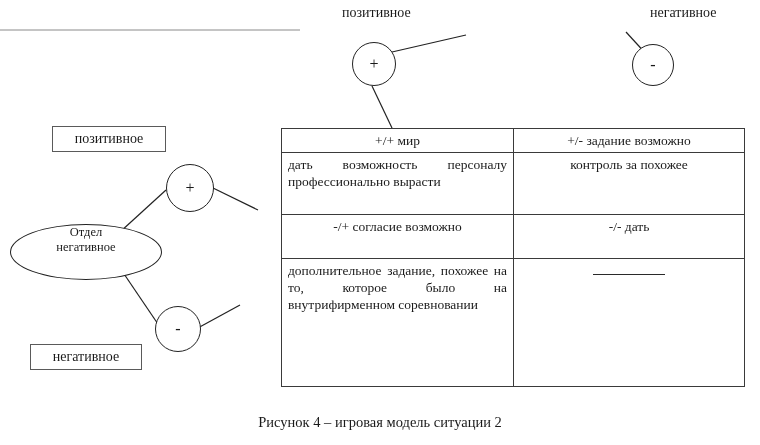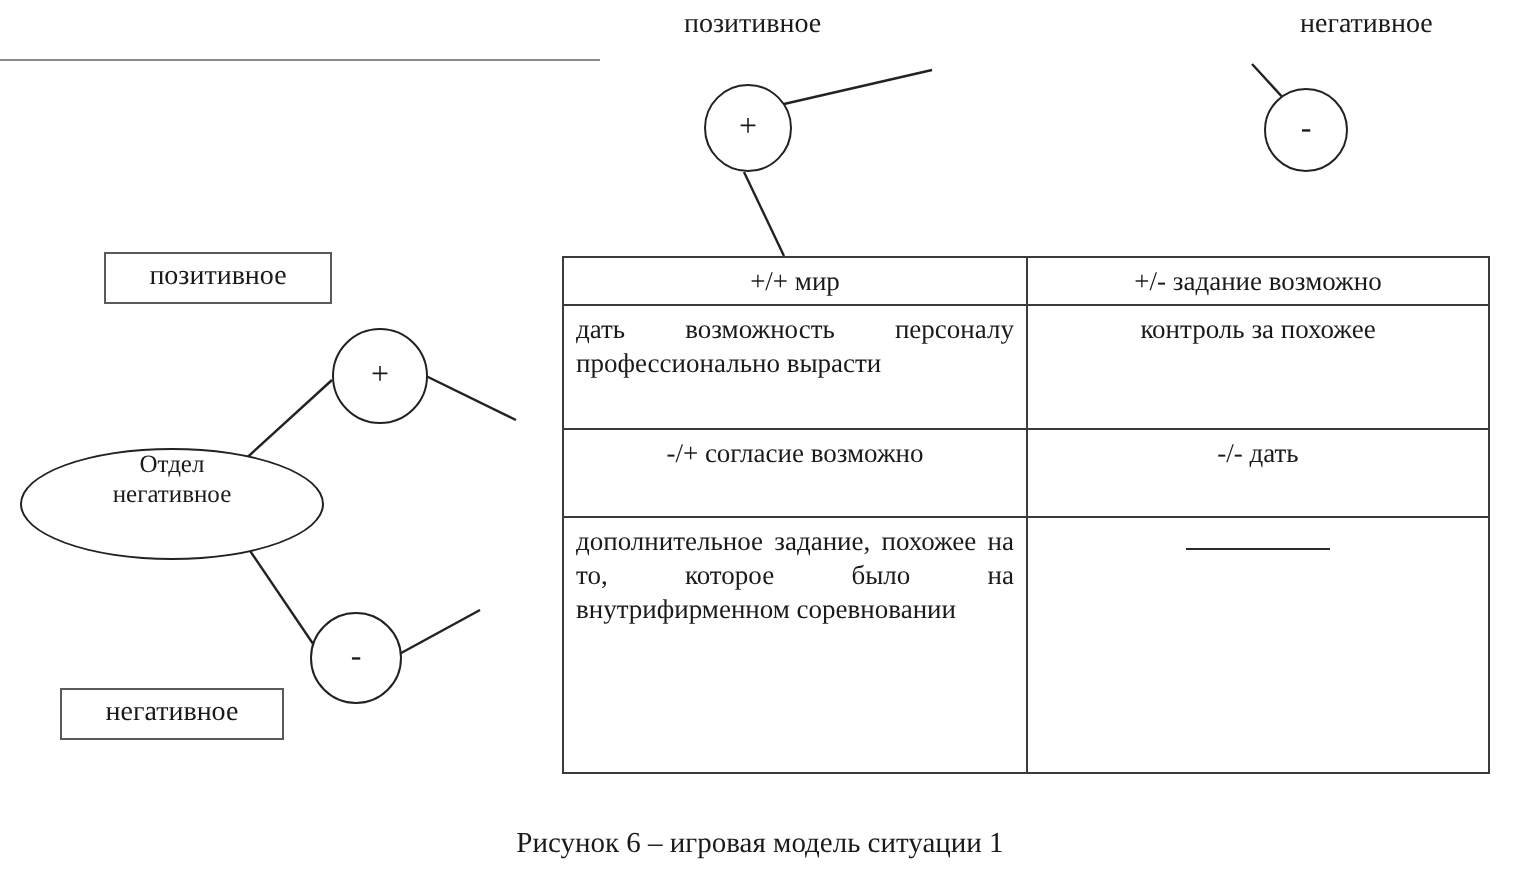--- a/index.html
+++ b/index.html
@@ -177,15 +177,15 @@
       </tr>
       <tr>
         <td class="justify" style="height:128px;">дополнительное задание, похожее на то, которое было на внутрифирменном соревновании</td>
         <td class="center" style="height:128px;">
           <span class="dash-line"></span>
         </td>
       </tr>
     </tbody>
   </table>
 
-  <div id="caption">Рисунок 6 – игровая модель ситуации 1</div>
+  <div id="caption">Рисунок 4 – игровая модель ситуации 2</div>
 
 </div>
 
 </body></html>

